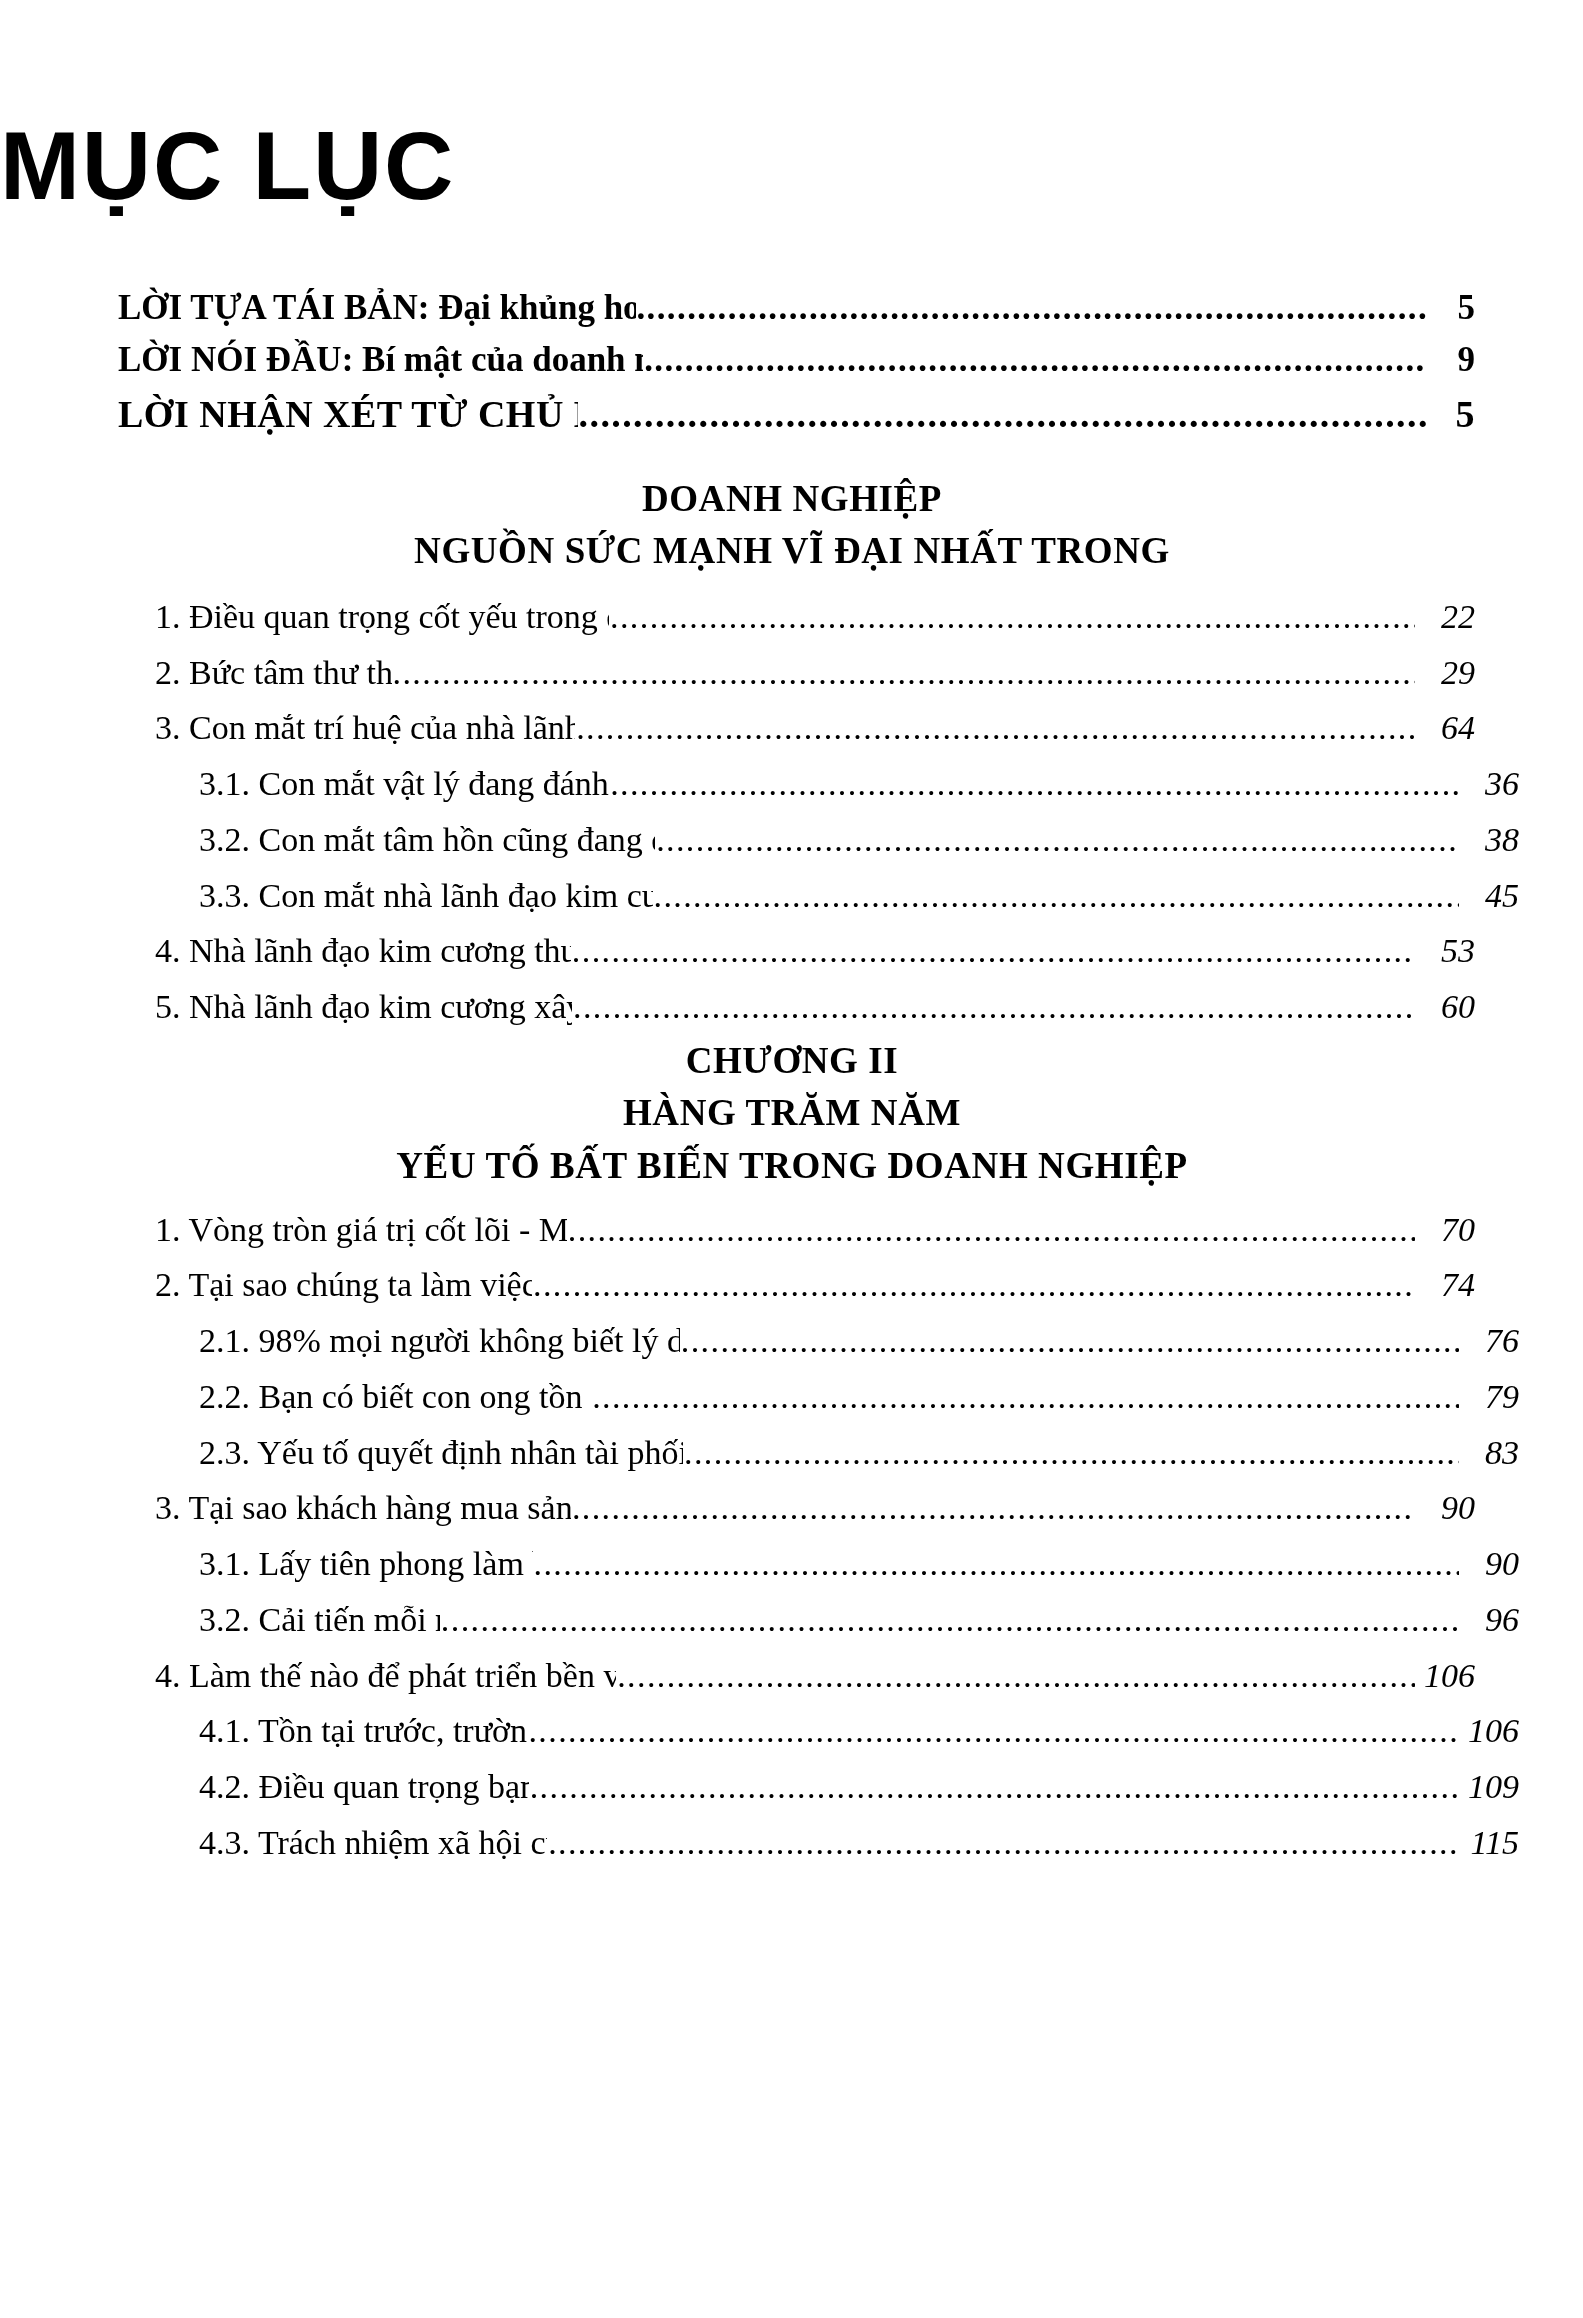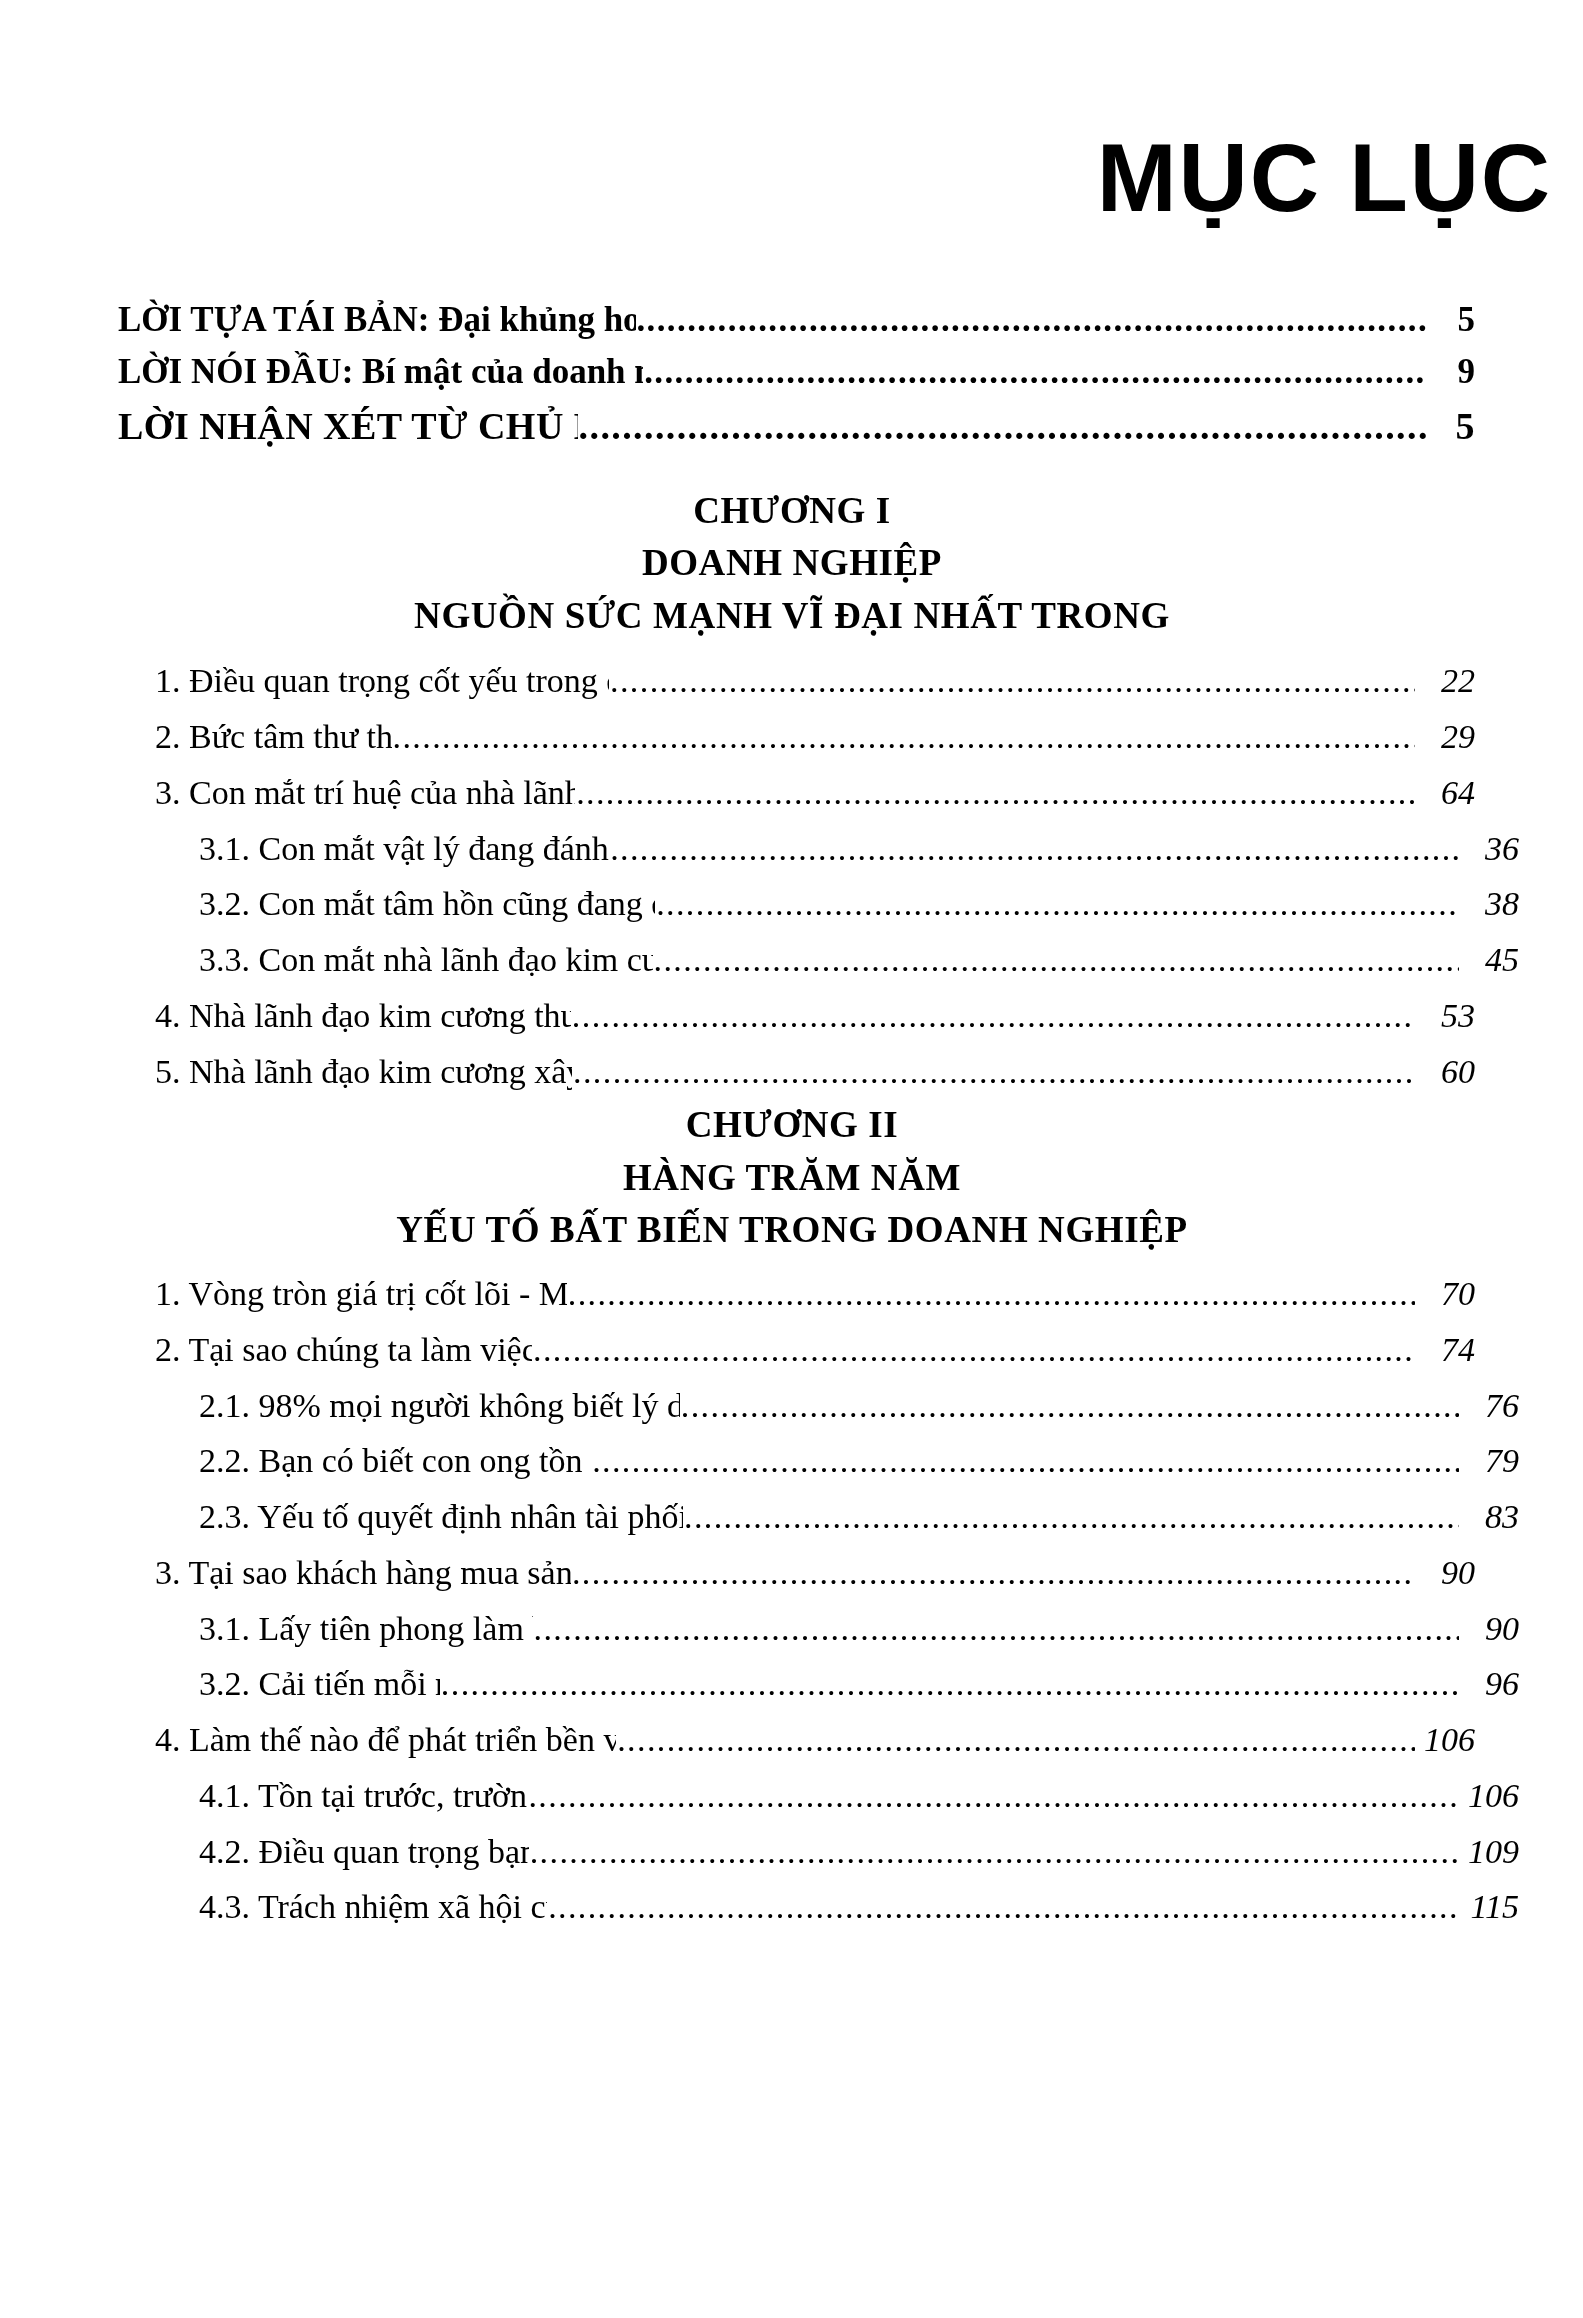--- a/index.html
+++ b/index.html
@@ -18,29 +18,29 @@
   .page {
     position: relative;
     width: 1584px;
     height: 2318px;
     background: #ffffff;
     box-sizing: border-box;
     padding: 0;
   }
 
   .page-title {
-    text-align: right;
+    text-align: left;
     font-family: "Liberation Sans", "DejaVu Sans", sans-serif;
     font-weight: 700;
     font-size: 96px;
     letter-spacing: 1.8px;
     line-height: 1;
-    margin: 12px;
+    margin: 0;
     padding-top: 118px;
-    padding-right: 20px;
+    padding-right: 7px;
   }
 
   .toc-block {
     margin: 0;
     padding: 0;
   }
 
   
   .front-matter {
     margin-top: 68px;
@@ -152,21 +152,20 @@
 
     <div class="entry wide-title">
       <span class="label">LỜI NHẬN XÉT TỪ CHỦ DOANH NGHIỆP</span>
       <span class="leader">.................................................................................................................................</span>
       <span class="pageno">5</span>
     </div>
 
   </div>
 
   <div class="chapter-heading chapter-1-heading">
-    <span class="ch-num">CHƯƠNG I</span>
     <span class="ch-line">DOANH NGHIỆP</span>
     <span class="ch-line">NGUỒN SỨC MẠNH VĨ ĐẠI NHẤT TRONG</span>
   </div>
 
   <div class="toc-block chapter-entries ch1-entries">
 
     <div class="entry">
       <span class="label">1. Điều quan trọng cốt yếu trong doanh nghiệp vĩ đại</span>
       <span class="leader">.................................................................................................................................</span>
       <span class="pageno">22</span>

